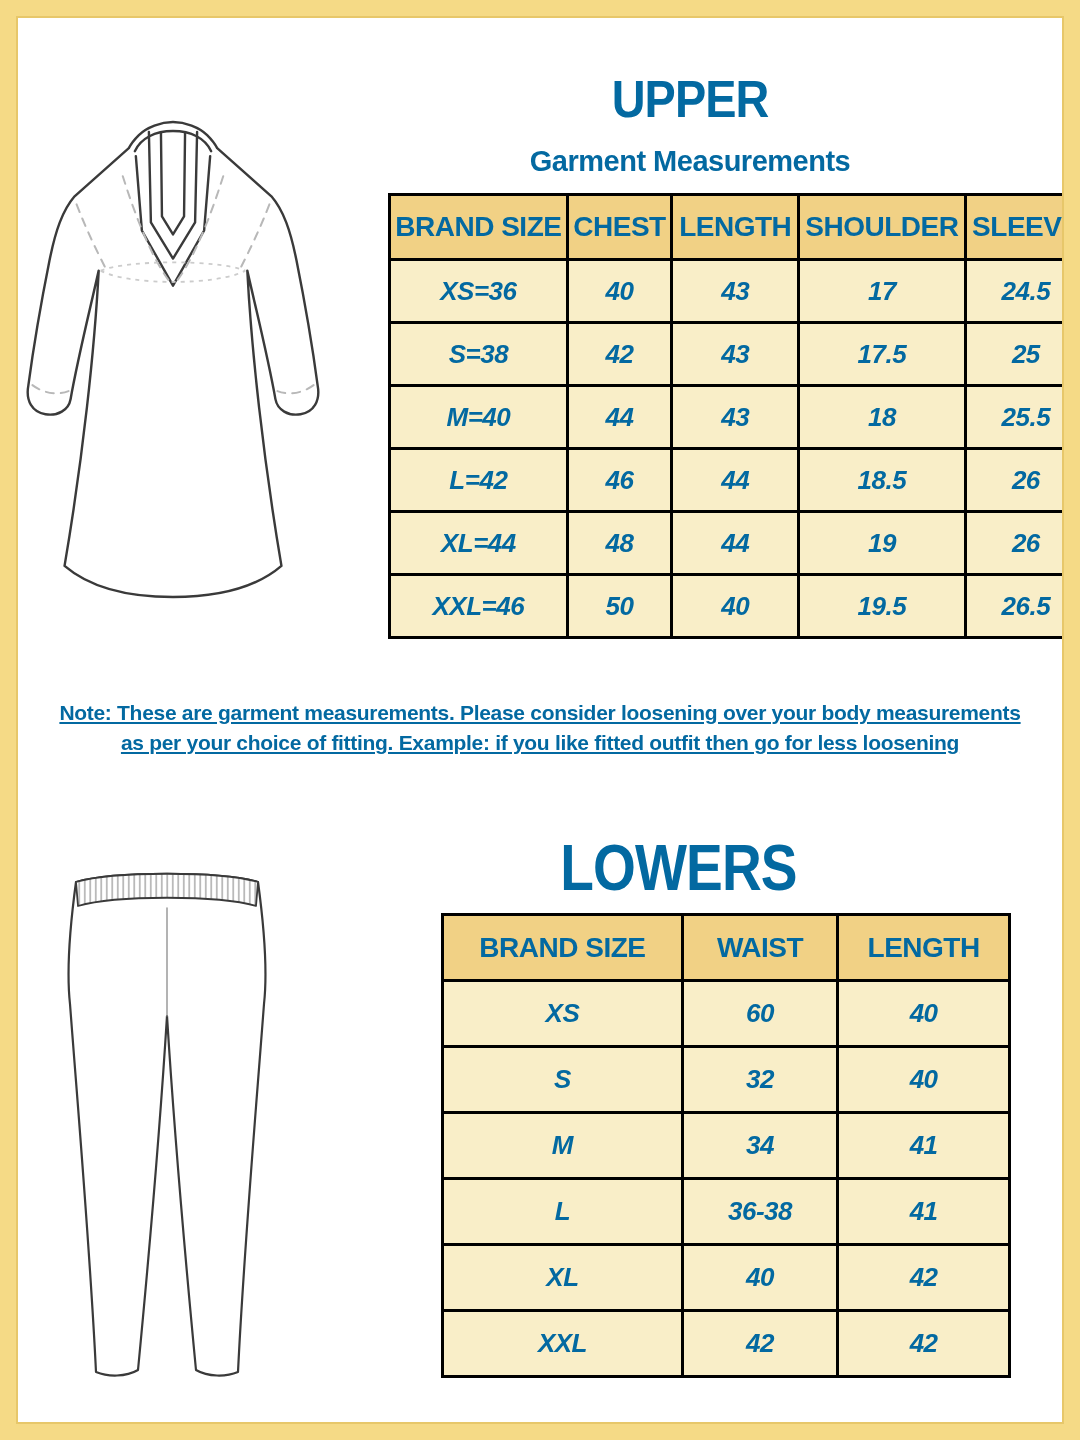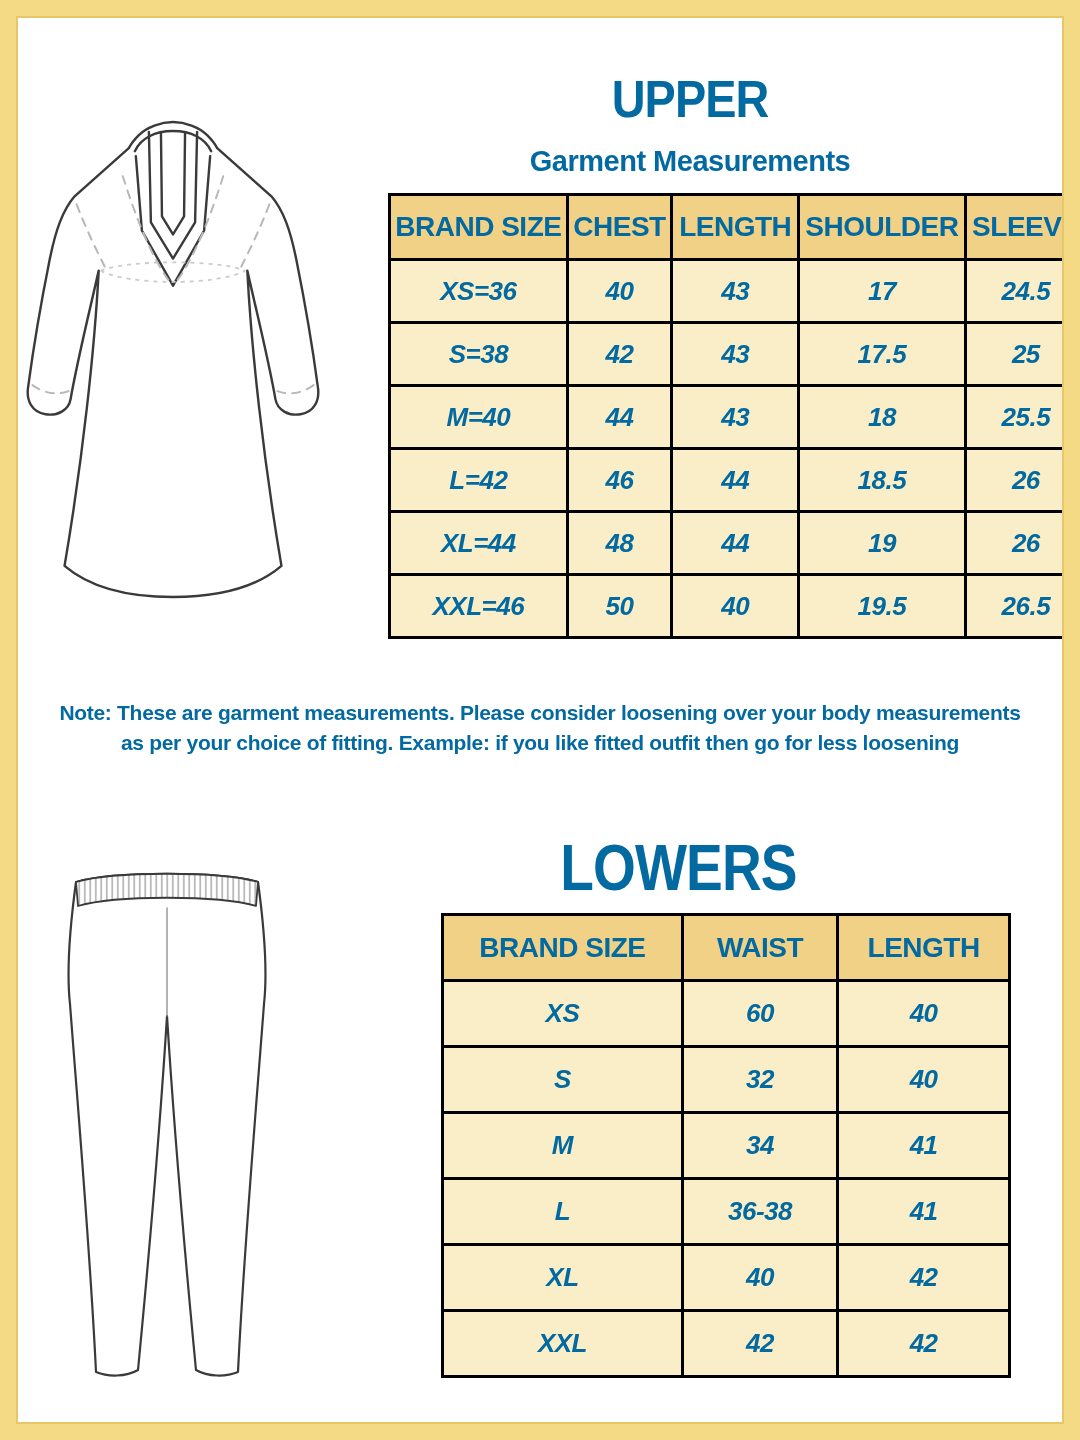--- a/index.html
+++ b/index.html
@@ -66,20 +66,21 @@
   .upper-table th { height:62px; }
   .upper-table td { height:60px; }
   .lowers-table th { height:63px; }
   .lowers-table td { height:63px; }
 
   
   .note {
     position:absolute; left:40px; top:698px; width:1000px;
     text-align:center; font-size:21px; line-height:30px;
     letter-spacing:-0.3px;
+    text-decoration:underline;
   }
   .note div { white-space:nowrap; }
 
   
   .kurta-art { position:absolute; left:22px; top:118px; width:302px; height:482px; }
   .pants-art { position:absolute; left:60px; top:866px; width:215px; height:525px; }
 </style>
 </head>
 <body>
 

